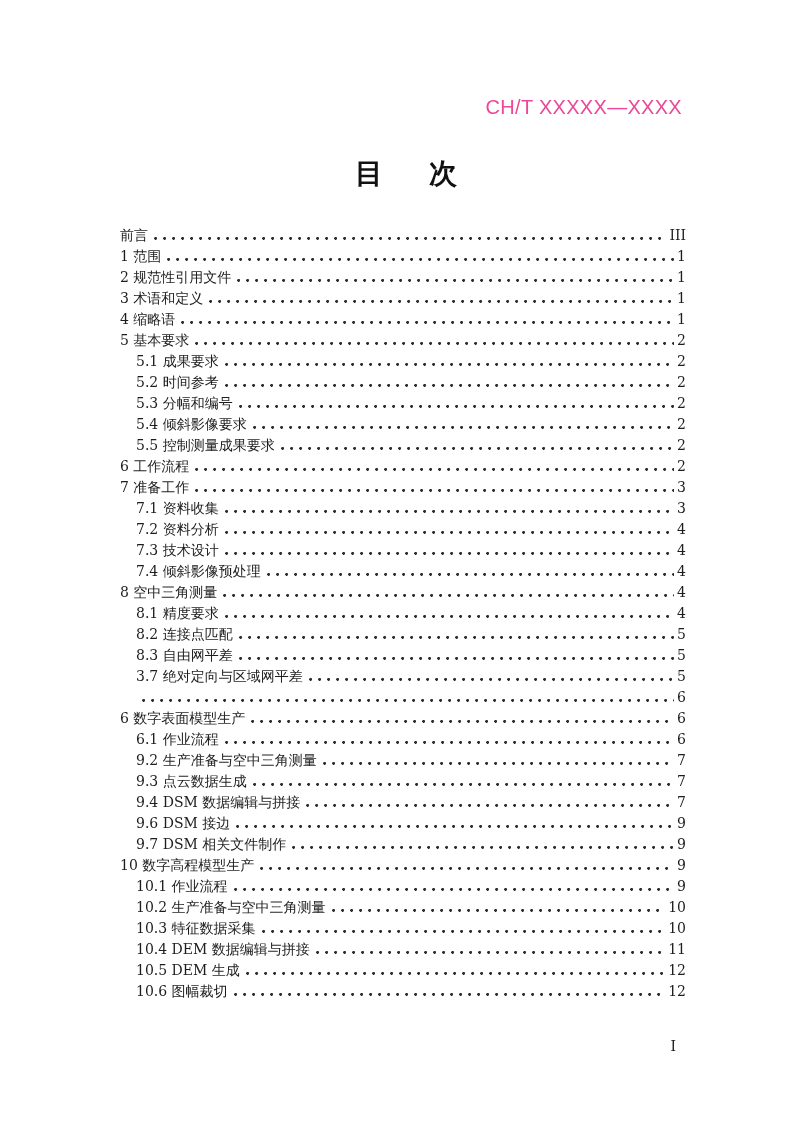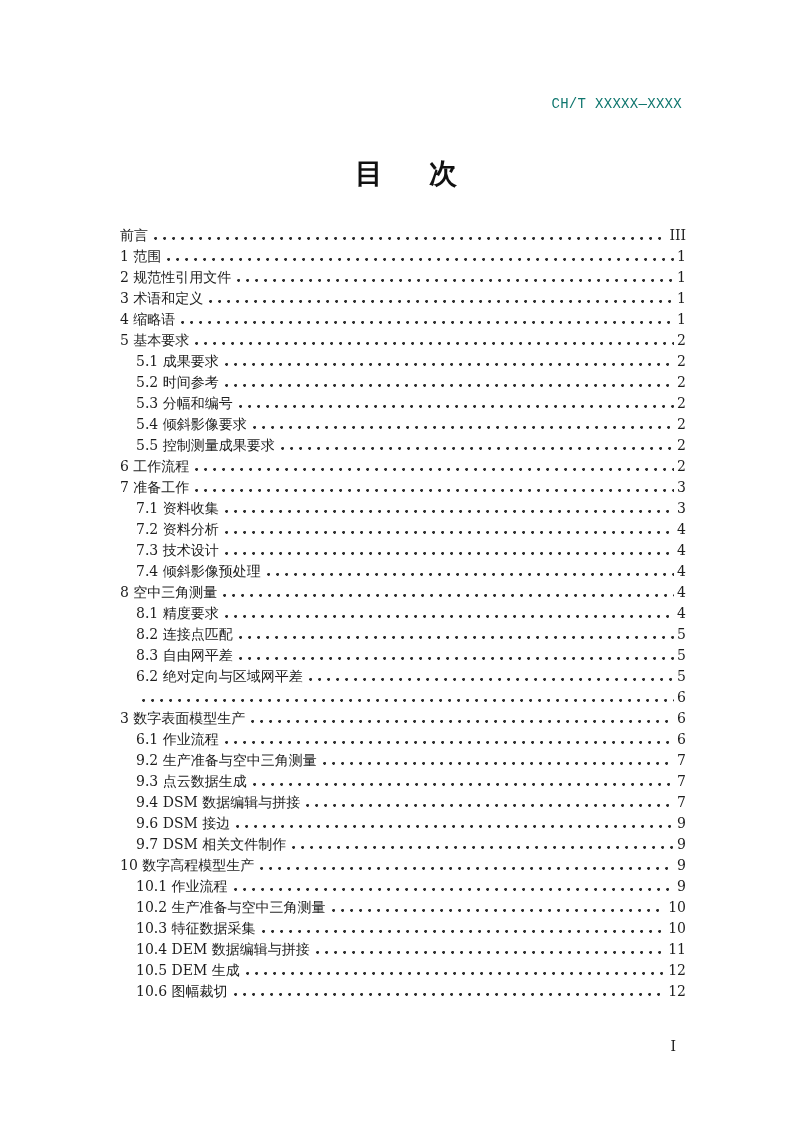--- a/index.html
+++ b/index.html
@@ -7,24 +7,24 @@
     width: 800px; height: 1132px;
     background: #ffffff;
     position: relative;
     font-family: "DejaVu Serif", "Liberation Serif", serif;
     color: #1d1d1d;
     overflow: hidden;
   }
   .doc-header {
     position: absolute;
     top: 96px; right: 118px;
-    font-family: Liberation Mono, monospace;
-    font-size: 14px;
+    font-family: Liberation Sans, sans-serif;
+    font-size: 20px;
     letter-spacing: 0.3px;
-    color: #0f766e;
+    color: #ec4899;
     white-space: pre;
   }
   .doc-title {
     position: absolute;
     top: 155px; left: 0; width: 800px;
     display: flex;
     justify-content: center;
     gap: 46px;
     font-size: 28px;
     font-weight: 600;
@@ -171,30 +171,30 @@
     <span class="toc-label">8.2 连接点匹配</span>
     <span class="leader"></span>
     <span class="toc-page">5</span>
   </div>
     <div class="toc-row lvl1">
     <span class="toc-label">8.3 自由网平差</span>
     <span class="leader"></span>
     <span class="toc-page">5</span>
   </div>
     <div class="toc-row lvl1">
-    <span class="toc-label">6.2 绝对定向与区域网平差</span>
+    <span class="toc-label">3.7 绝对定向与区域网平差</span>
     <span class="leader"></span>
     <span class="toc-page">5</span>
   </div>
     <div class="toc-row lvl1">
     <span class="leader"></span>
     <span class="toc-page">6</span>
   </div>
     <div class="toc-row">
-    <span class="toc-label">3 数字表面模型生产</span>
+    <span class="toc-label">6 数字表面模型生产</span>
     <span class="leader"></span>
     <span class="toc-page">6</span>
   </div>
     <div class="toc-row lvl1">
     <span class="toc-label">6.1 作业流程</span>
     <span class="leader"></span>
     <span class="toc-page">6</span>
   </div>
     <div class="toc-row lvl1">
     <span class="toc-label">9.2 生产准备与空中三角测量</span>

